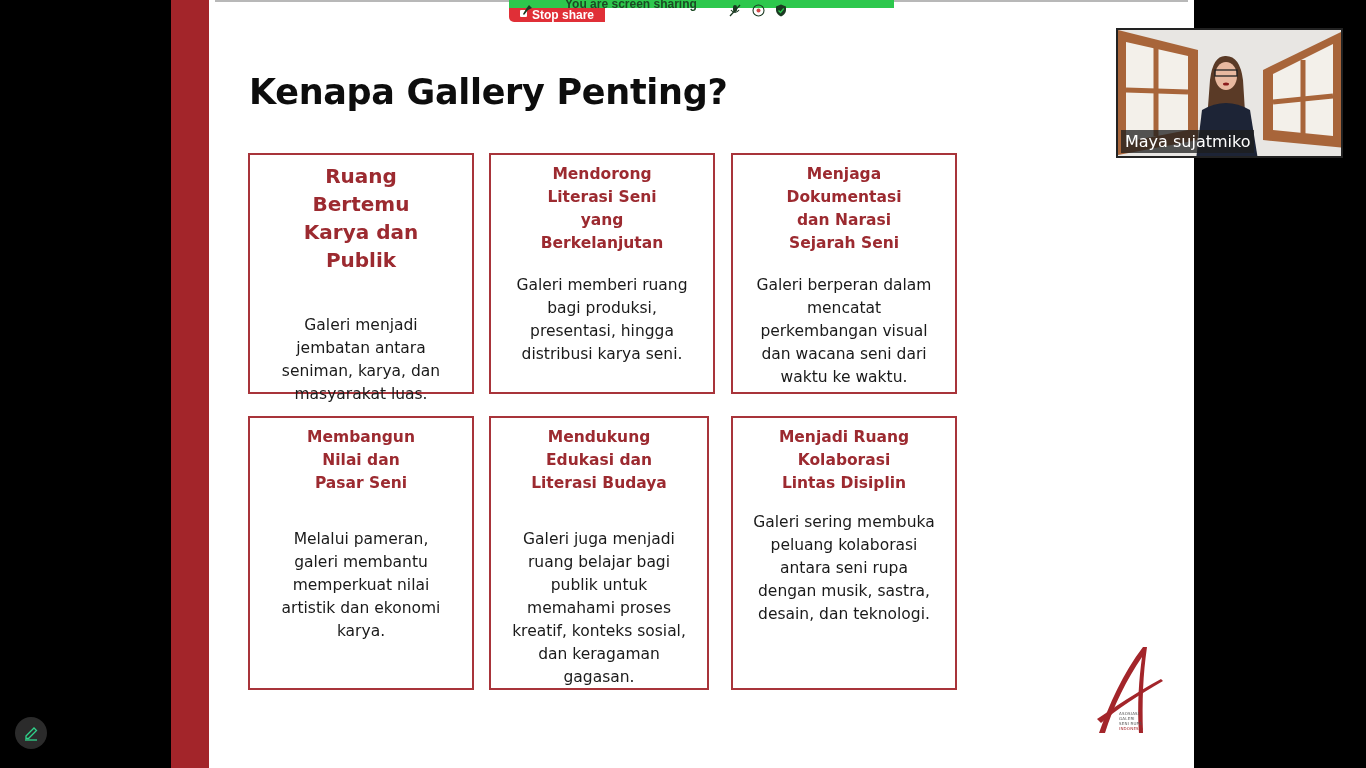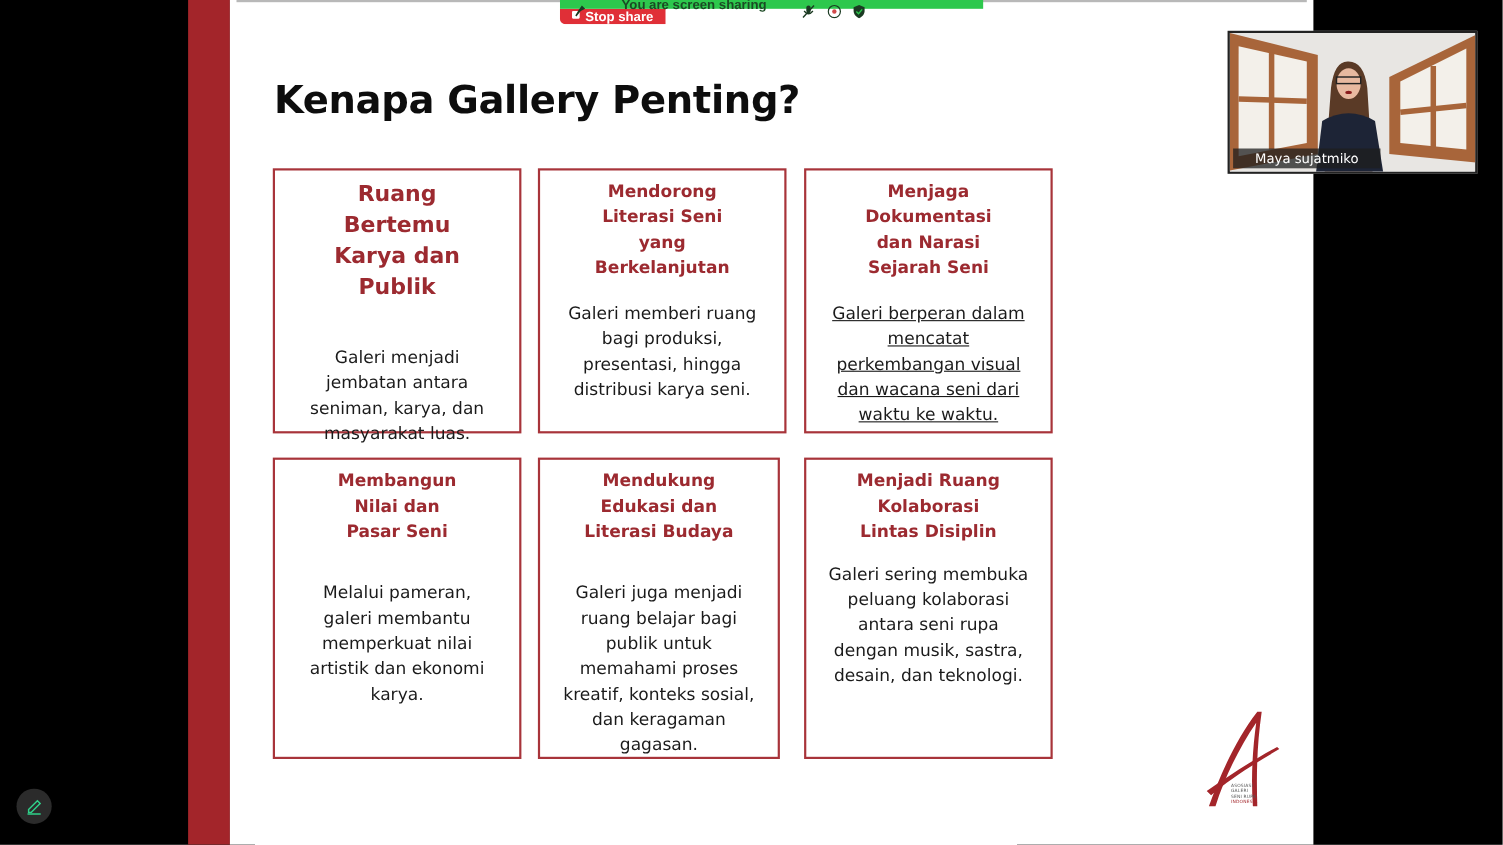--- a/index.html
+++ b/index.html
@@ -41,21 +41,21 @@
   .stop-text { color:#fff; font-size:12px; font-weight:bold; }
   .stop-square { width:7px; height:7px; background:#fff; border-radius:1px; margin-top:-4px; }
   .bar-icon { position:absolute; top:4px; }
 
   .video-tile {
     position:absolute; left:1116px; top:28px; width:227px; height:130px; border:2px solid #222;
     box-sizing:border-box; overflow:hidden; background:#ddd;
   }
   .name-label {
     position:absolute; left:3px; bottom:3px; background:rgba(30,30,30,0.75); color:#fff;
-    font-size:12px; padding:2px 20px; font-family:"DejaVu Sans", sans-serif;
+    font-size:16px; padding:2px 4px; font-family:"DejaVu Sans", sans-serif;
   }
   .annotate-btn {
     position:absolute; left:15px; top:717px; width:32px; height:32px; border-radius:50%;
     background:#2b2b2b; display:flex; align-items:center; justify-content:center; cursor:pointer;
   }
 </style>
 </head>
 <body>
 
 <div class="slide-area">
@@ -69,21 +69,21 @@
       <p class="card-body" style="margin-top:40px;padding:0 14px;">Galeri menjadi jembatan antara seniman, karya, dan masyarakat luas.</p>
     </div>
 
     <div class="card" style="left:280px;top:153px;width:226px;height:241px;">
       <p class="card-title" style="margin-top:8px;padding:0 14px;">Mendorong Literasi Seni yang Berkelanjutan</p>
       <p class="card-body" style="margin-top:19px;padding:0 10px;">Galeri memberi ruang bagi produksi, presentasi, hingga distribusi karya seni.</p>
     </div>
 
     <div class="card" style="left:522px;top:153px;width:226px;height:241px;">
       <p class="card-title" style="margin-top:8px;padding:0 18px;">Menjaga Dokumentasi dan Narasi Sejarah Seni</p>
-      <p class="card-body" style="margin-top:19px;padding:0 16px;text-decoration:underline;">Galeri berperan dalam mencatat perkembangan visual dan wacana seni dari waktu ke waktu.</p>
+      <p class="card-body" style="margin-top:19px;padding:0 16px;">Galeri berperan dalam mencatat perkembangan visual dan wacana seni dari waktu ke waktu.</p>
     </div>
 
     <div class="card" style="left:39px;top:416px;width:226px;height:274px;">
       <p class="card-title" style="margin-top:8px;padding:0 30px;">Membangun Nilai dan Pasar Seni</p>
       <p class="card-body" style="margin-top:33px;padding:0 18px;">Melalui pameran, galeri membantu memperkuat nilai artistik dan ekonomi karya.</p>
     </div>
 
     <div class="card" style="left:280px;top:416px;width:220px;height:274px;">
       <p class="card-title" style="margin-top:8px;padding:0 14px;">Mendukung  Edukasi dan Literasi Budaya</p>
       <p class="card-body" style="margin-top:33px;padding:0 14px;">Galeri juga menjadi ruang belajar bagi publik untuk memahami proses kreatif, konteks sosial, dan keragaman gagasan.</p>

